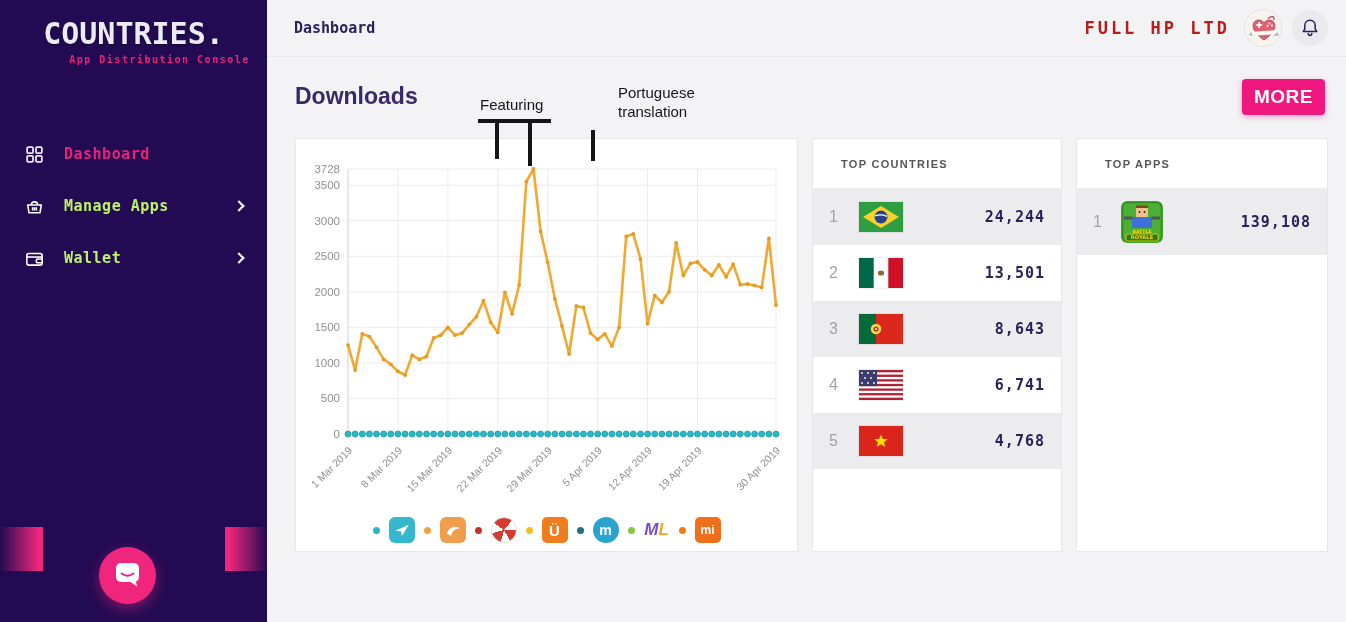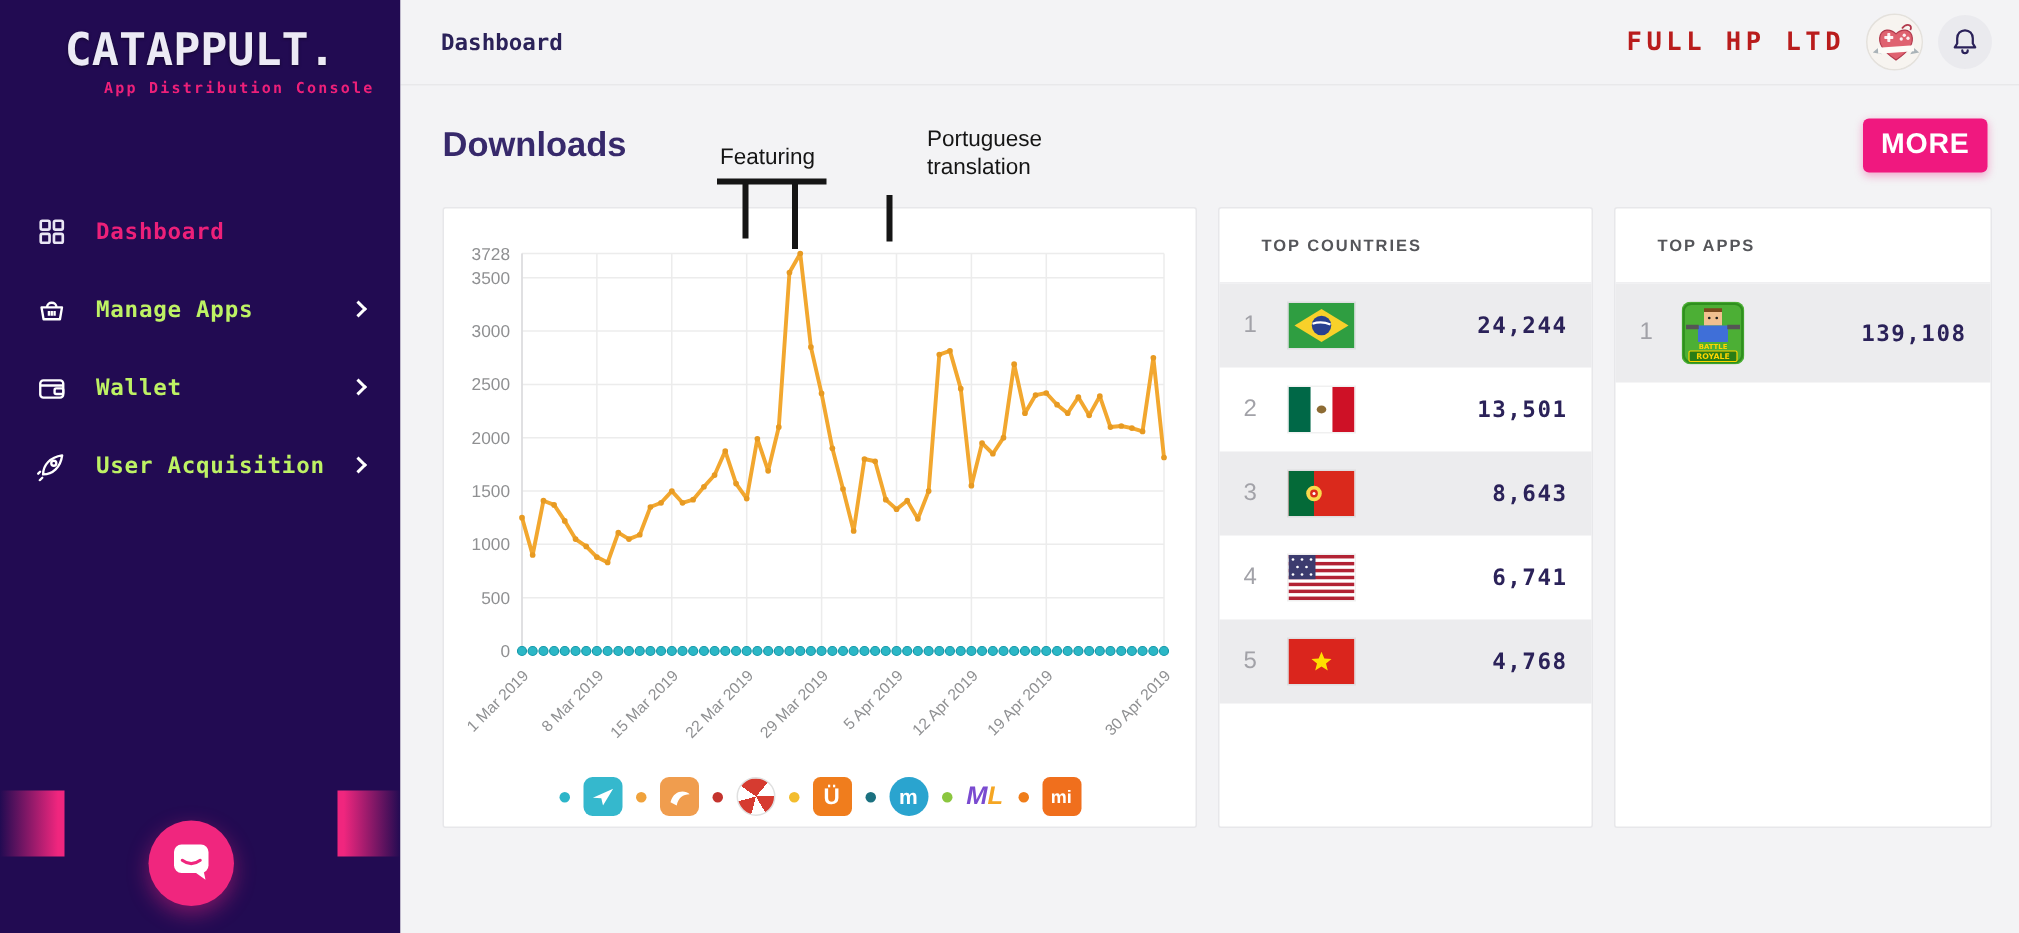--- a/index.html
+++ b/index.html
@@ -89,21 +89,21 @@
   .annot-text { position:absolute; color:#151515; font-size:15px; line-height:19px; z-index:6; }
   .annot-line { position:absolute; background:#151515; z-index:6; }
 </style>
 </head>
 <body>
 
 <div class="app">
 
   <aside class="sidebar">
     <div class="logo-block">
-      <div class="logo">CATAPPULT.</div>
+      <div class="logo">COUNTRIES.</div>
       <div class="tagline">App Distribution Console</div>
     </div>
 
     <nav class="nav">
       <div class="nav-item active">
         <span class="nav-ico">
           <svg width="21" height="21" viewBox="0 0 20 20" fill="none" stroke="#e9e6f4" stroke-width="1.7">
             <rect x="3" y="3" width="5.6" height="5.6" rx="1"></rect>
               <rect x="11.4" y="3" width="5.6" height="5.6" rx="1"></rect>
             <rect x="3" y="11.4" width="5.6" height="5.6" rx="1"></rect>
@@ -125,31 +125,20 @@
       </div>
       <div class="nav-item">
         <span class="nav-ico">
           <svg width="21" height="21" viewBox="0 0 20 20" fill="none" stroke="#fff" stroke-width="1.5" stroke-linejoin="round">
             <rect x="2.7" y="5.3" width="14.6" height="11" rx="2"></rect>
             <path d="M2.7 8.6 H17.3"></path>
             <rect x="11.8" y="10.4" width="5.5" height="3.6" rx="1" fill="#220b52"></rect>
           </svg>
         </span>
         <span class="nav-label">Wallet</span>
-        <span class="chev"></span>
-      </div>
-      <div class="nav-item">
-        <span class="nav-ico">
-          <svg width="21" height="21" viewBox="0 0 20 20" fill="none" stroke="#fff" stroke-width="1.5" stroke-linejoin="round" stroke-linecap="round">
-            <path d="M4.5 15.5 C4.5 9.5 9 4.5 16.6 3.4 C15.6 11 10.6 15.5 4.5 15.5 Z"></path>
-            <circle cx="11.3" cy="8.4" r="1.6"></circle>
-            <path d="M4 17.6 l-1.6 1.6 M2.6 13.8 l-1.2 1.2"></path>
-          </svg>
-        </span>
-        <span class="nav-label">User Acquisition</span>
         <span class="chev"></span>
       </div>
     </nav>
 
     <div class="deco deco-l"></div>
     <div class="deco deco-r"></div>
 
     <button class="chat-fab">
       <span>
         <svg width="27" height="27" viewBox="0 0 27 27">

